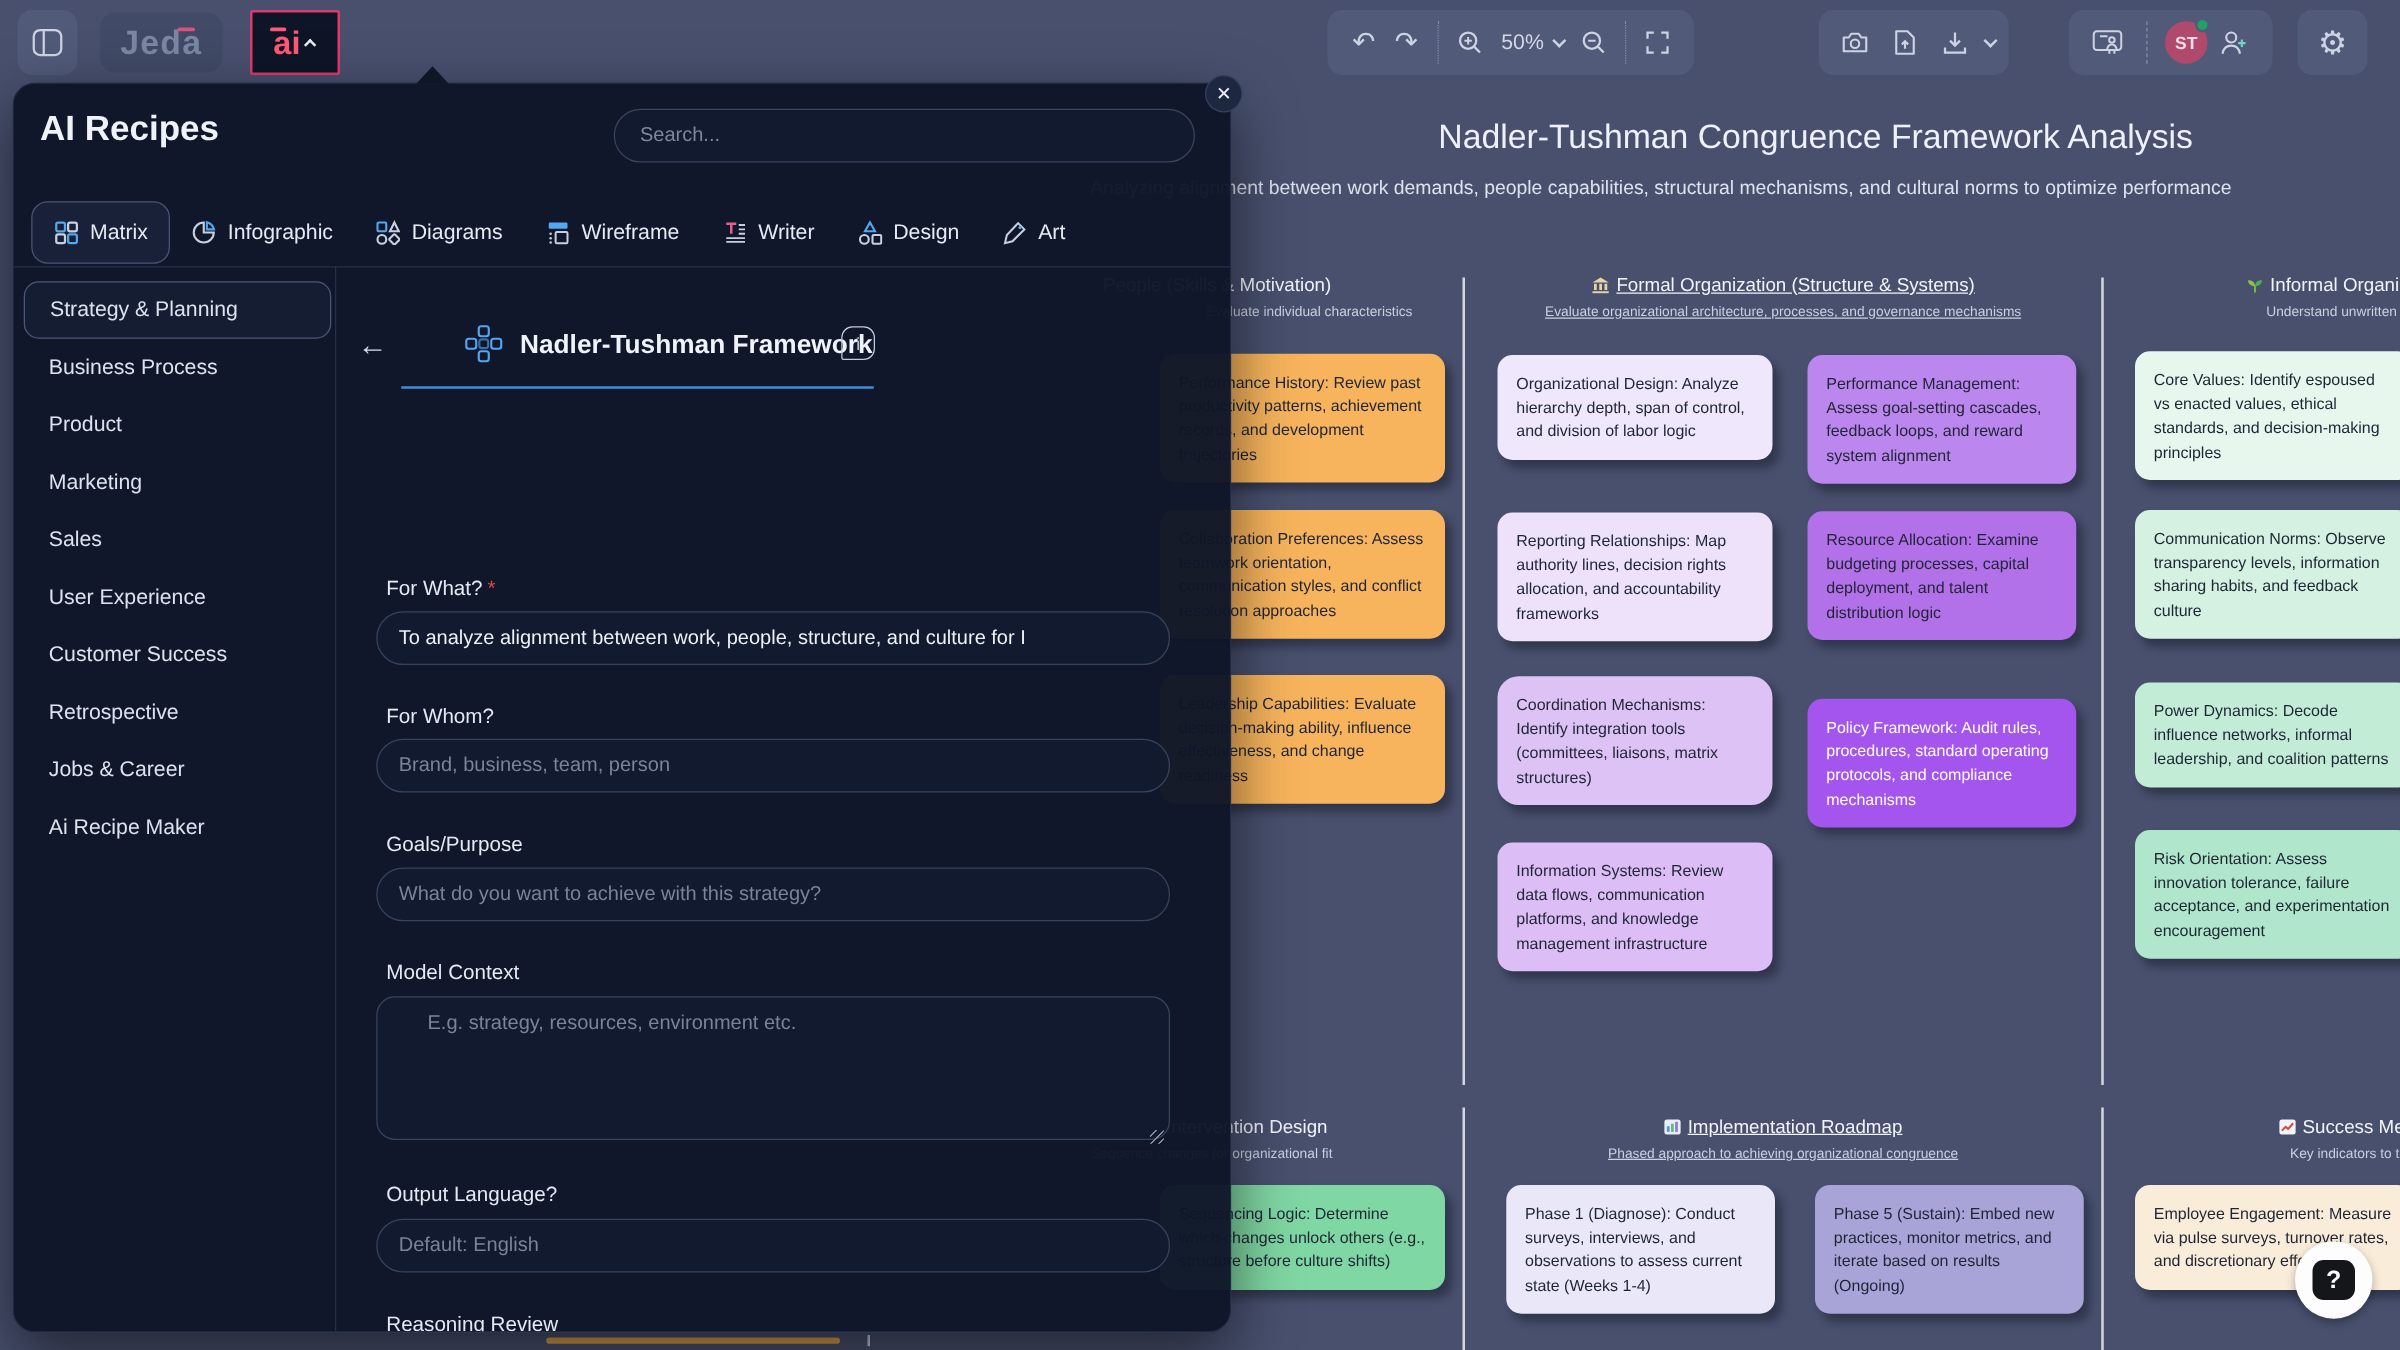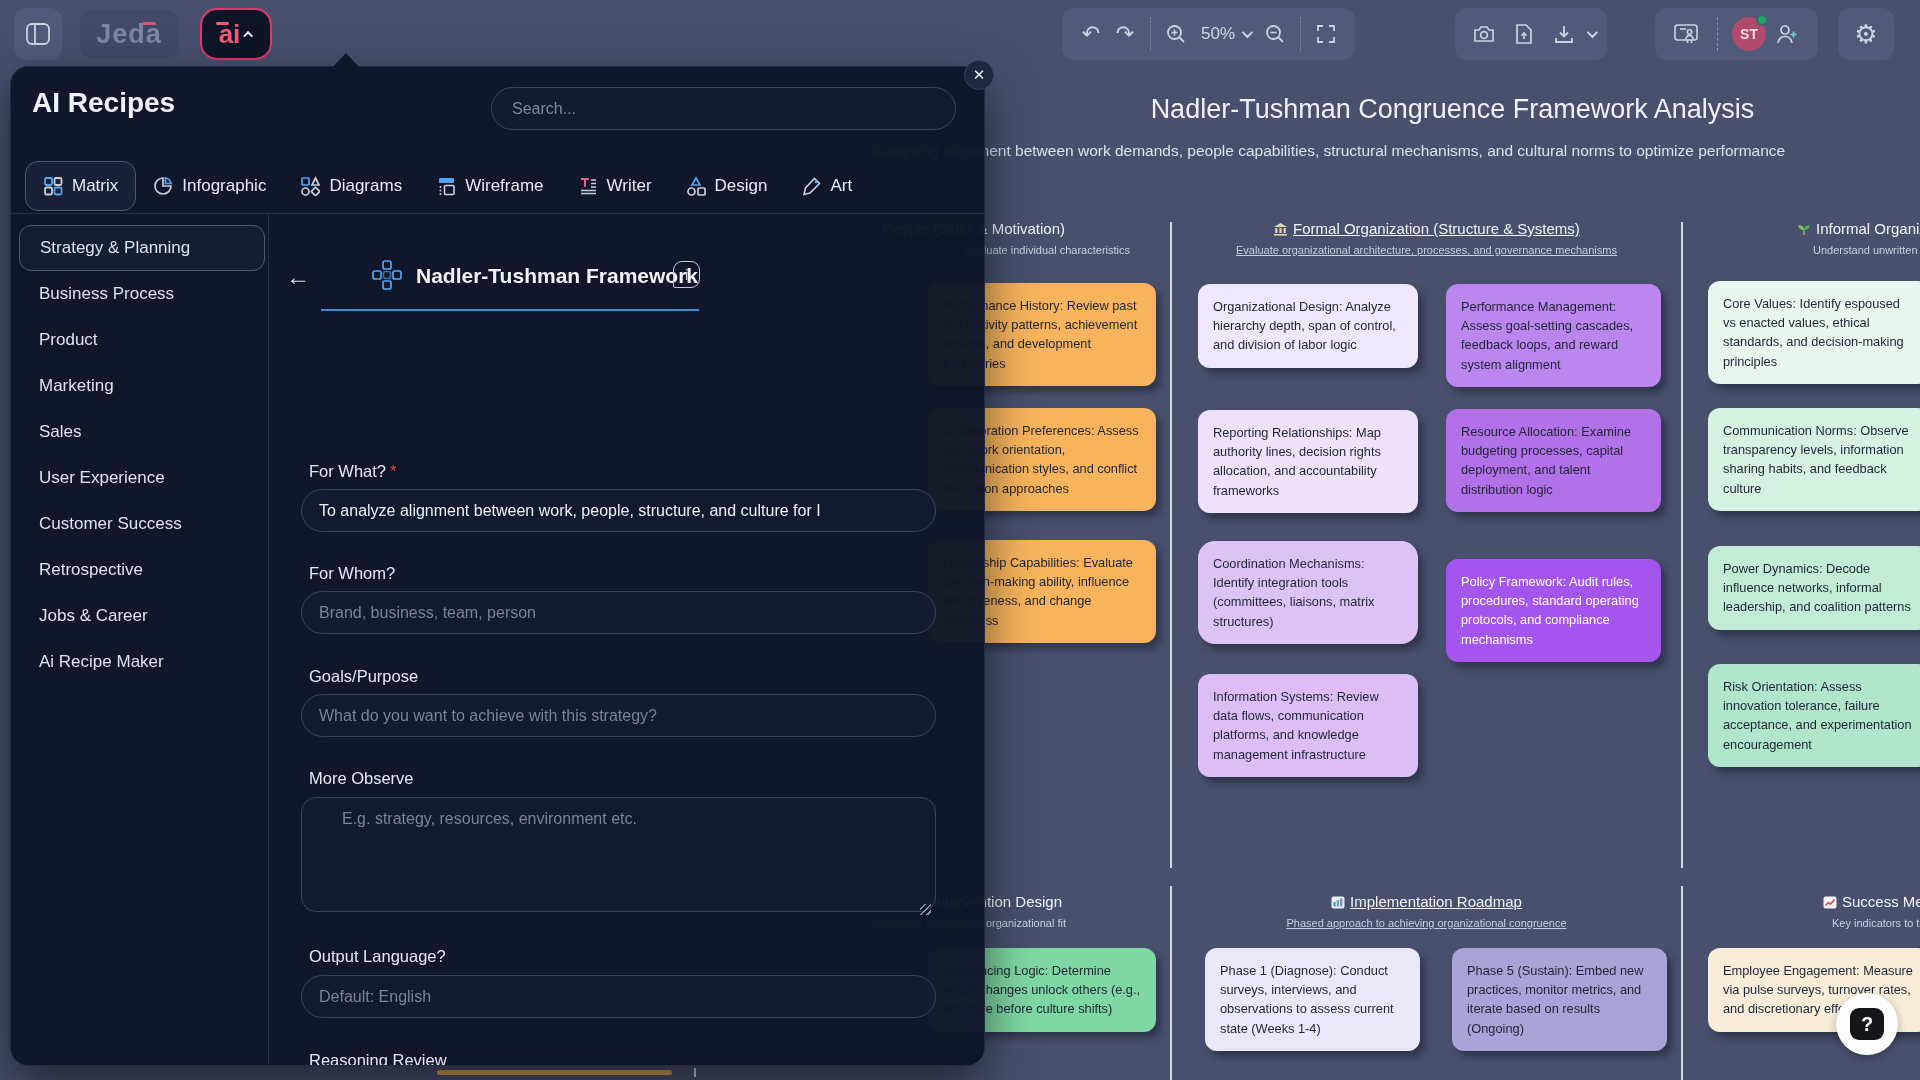--- a/index.html
+++ b/index.html
@@ -16,21 +16,21 @@
   .vdot { width:0; height:34px; border-left:1px dotted rgba(255,255,255,.32); margin:0 8px; }
   .vdash { width:0; height:34px; border-left:1px dashed rgba(255,255,255,.32); margin:0 10px; }
   .chev { display:inline-block; width:8px; height:8px; border-right:2px solid #cdd3e2; border-bottom:2px solid #cdd3e2; }
   .chev.down { transform:rotate(45deg) translateY(-2px); }
   .chev.up { transform:rotate(-135deg) translateY(-2px); }
   .jeda { position:absolute; left:80px; top:10px; width:98px; height:48px; background:#414a66;
           border-radius:12px; display:flex; align-items:center; justify-content:center;
           color:#7d86a2; font-size:27px; font-weight:bold; letter-spacing:1px; }
   .jeda .macron { position:absolute; right:22px; top:12px; width:14px; height:3px; background:#d6537c; border-radius:2px; }
   .aibtn { position:absolute; left:200px; top:8px; width:72px; height:52px; background:#0d1527;
-           border:2px solid #e03a6c; border-radius:17px; display:flex; align-items:center;
+           border:2px solid #e03a6c; border-radius:2px; display:flex; align-items:center;
            justify-content:center; gap:6px; color:#ff5876; font-size:26px; font-weight:bold; }
   .aibtn .macron { position:absolute; left:14px; top:12px; width:13px; height:3px; background:#ff5876; border-radius:2px; }
   .aibtn .chev { border-color:#e8ecf5; width:7px; height:7px; }
   .avatar { width:34px; height:34px; border-radius:50%; background:#b04a6c; color:#f2dbe4;
             font-size:14px; font-weight:bold; display:flex; align-items:center; justify-content:center;
             position:relative; }
   .avatar .dot { position:absolute; right:-2px; top:-3px; width:12px; height:12px; border-radius:50%;
                  background:#1ea266; border:2px solid #515a79; }
 
   
@@ -405,21 +405,21 @@
 
       <div class="f-label" style="left:41px;top:249px;"><span>For What?</span><span class="req">*</span></div>
       <input class="f-input" style="top: 276px;" type="text" value="To analyze alignment between work, people, structure, and culture for I">
 
       <div class="f-label" style="left:41px;top:351px;">For Whom?</div>
       <input class="f-input" style="top: 378px;" type="text" placeholder="Brand, business, team, person">
 
       <div class="f-label" style="left:41px;top:454px;">Goals/Purpose</div>
       <input class="f-input" style="top: 481px;" type="text" placeholder="What do you want to achieve with this strategy?">
 
-      <div class="f-label" style="left:41px;top:556px;">More Observe</div>
+      <div class="f-label" style="left:41px;top:556px;">Model Context</div>
       <textarea class="f-area" style="top: 584px; padding-left: 40px;" placeholder="E.g. strategy, resources, environment etc."></textarea>
       <span class="resize-grip"></span>
 
       <div class="f-label" style="left:41px;top:734px;">Output Language?</div>
       <input class="f-input" style="top: 762px;" type="text" placeholder="Default: English">
 
       <div class="f-label" style="left:41px;top:838px;">Reasoning Review</div>
 
     </div>
   </div>

